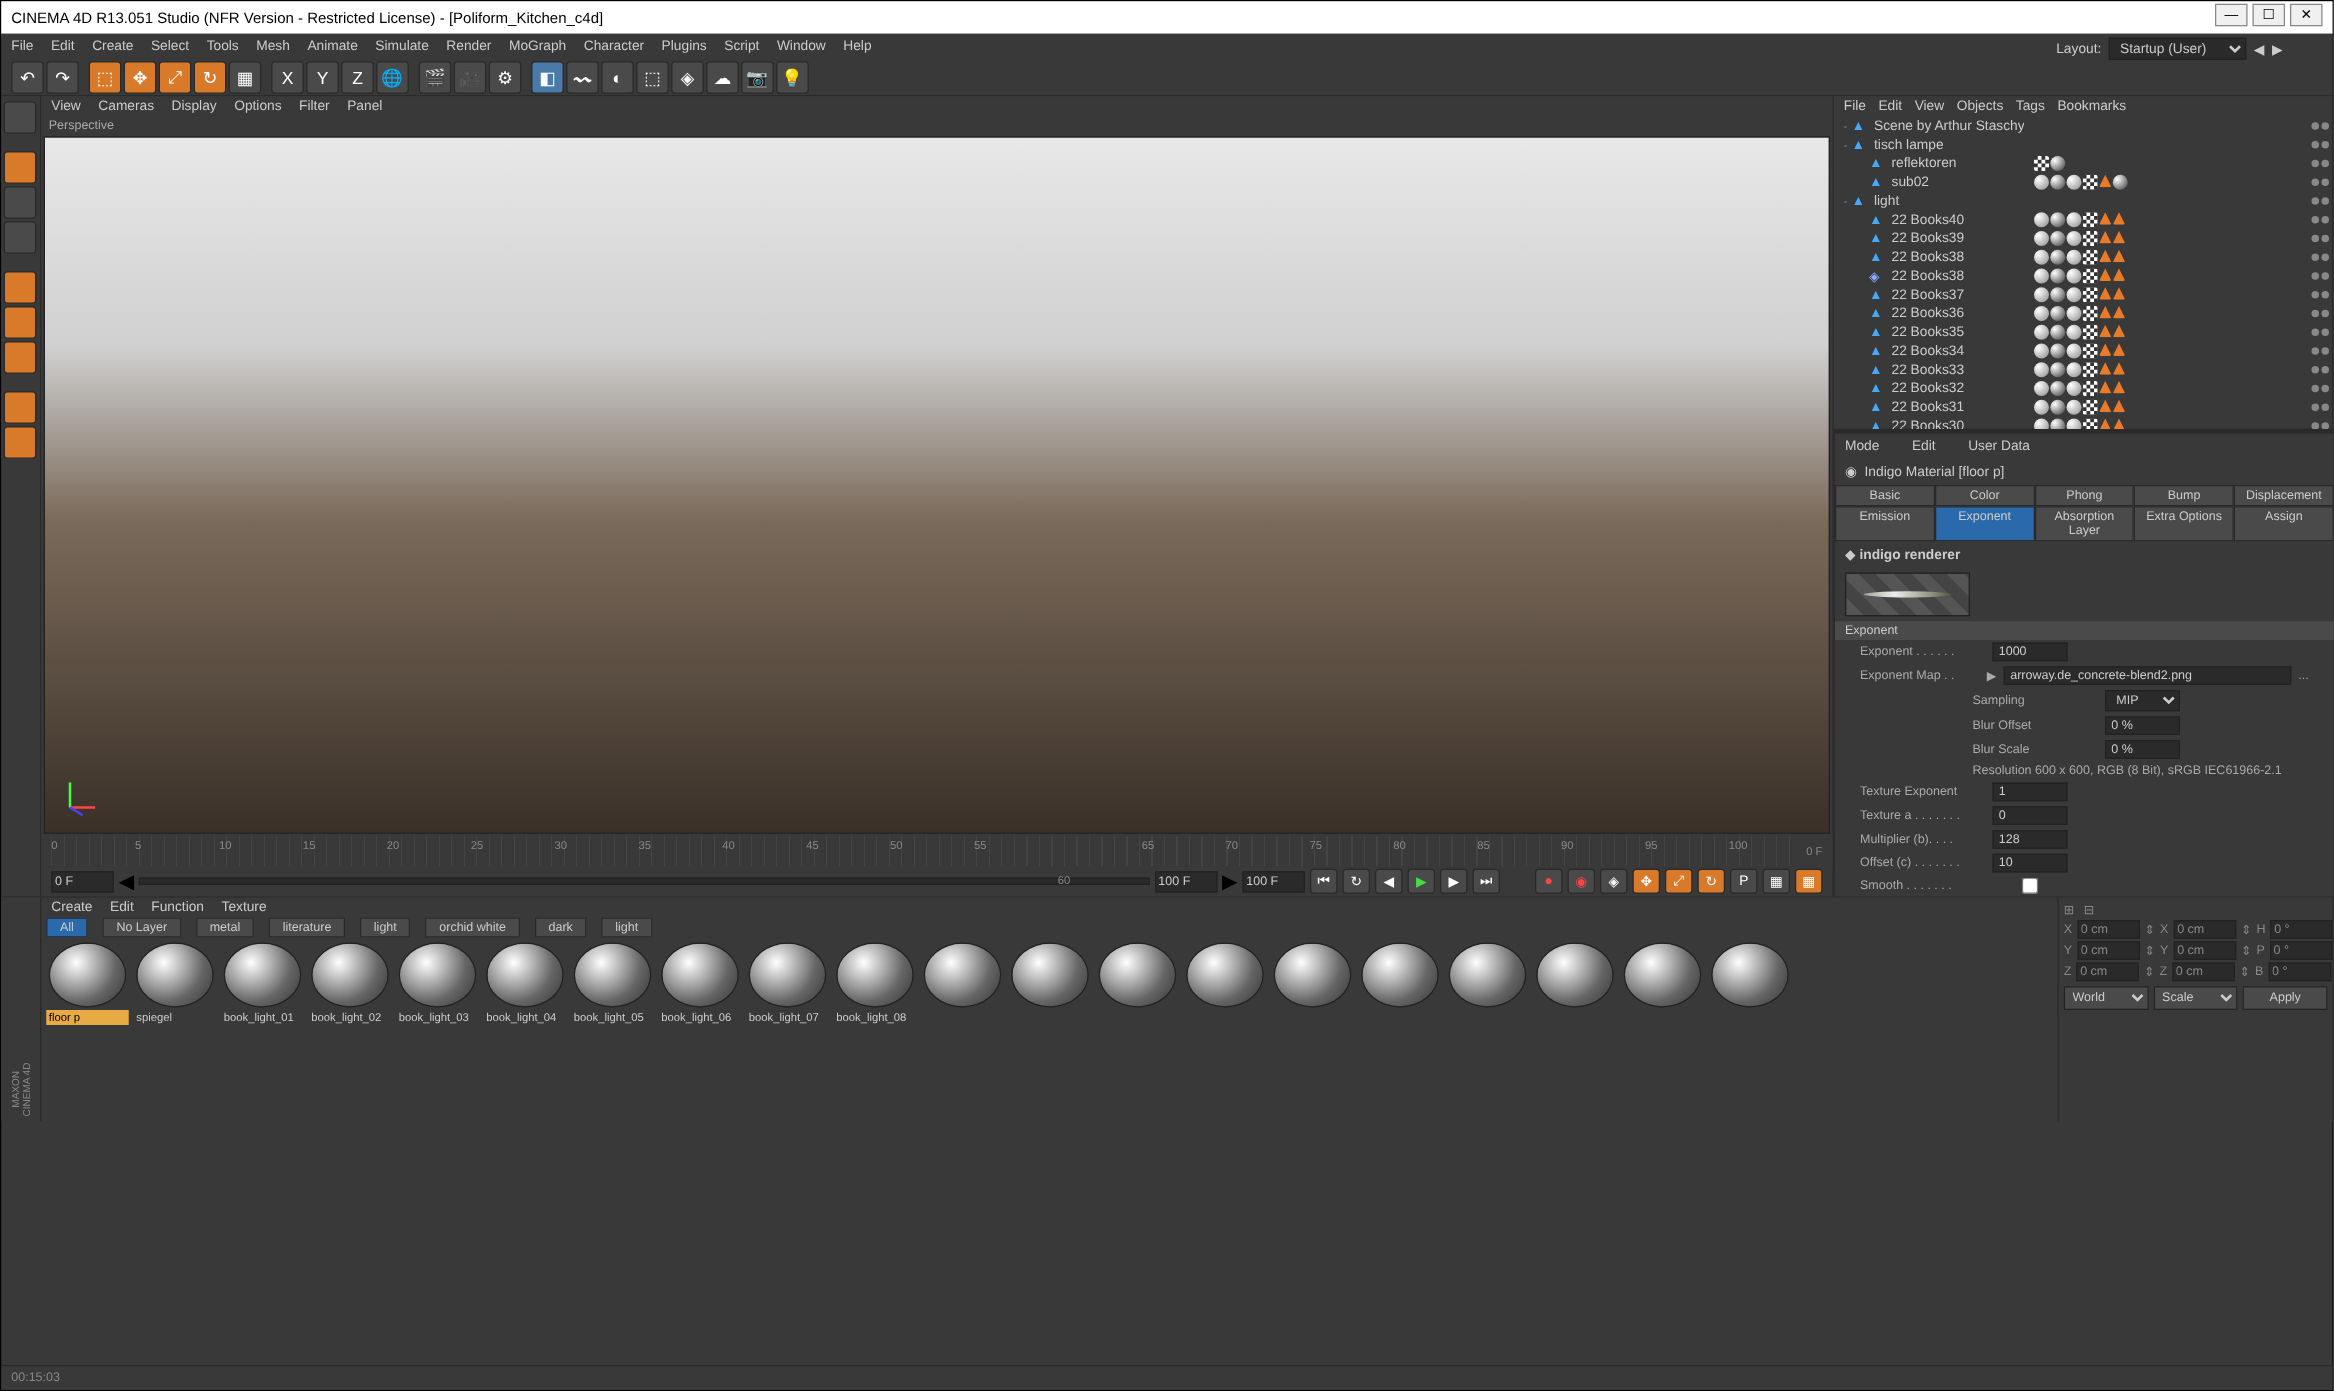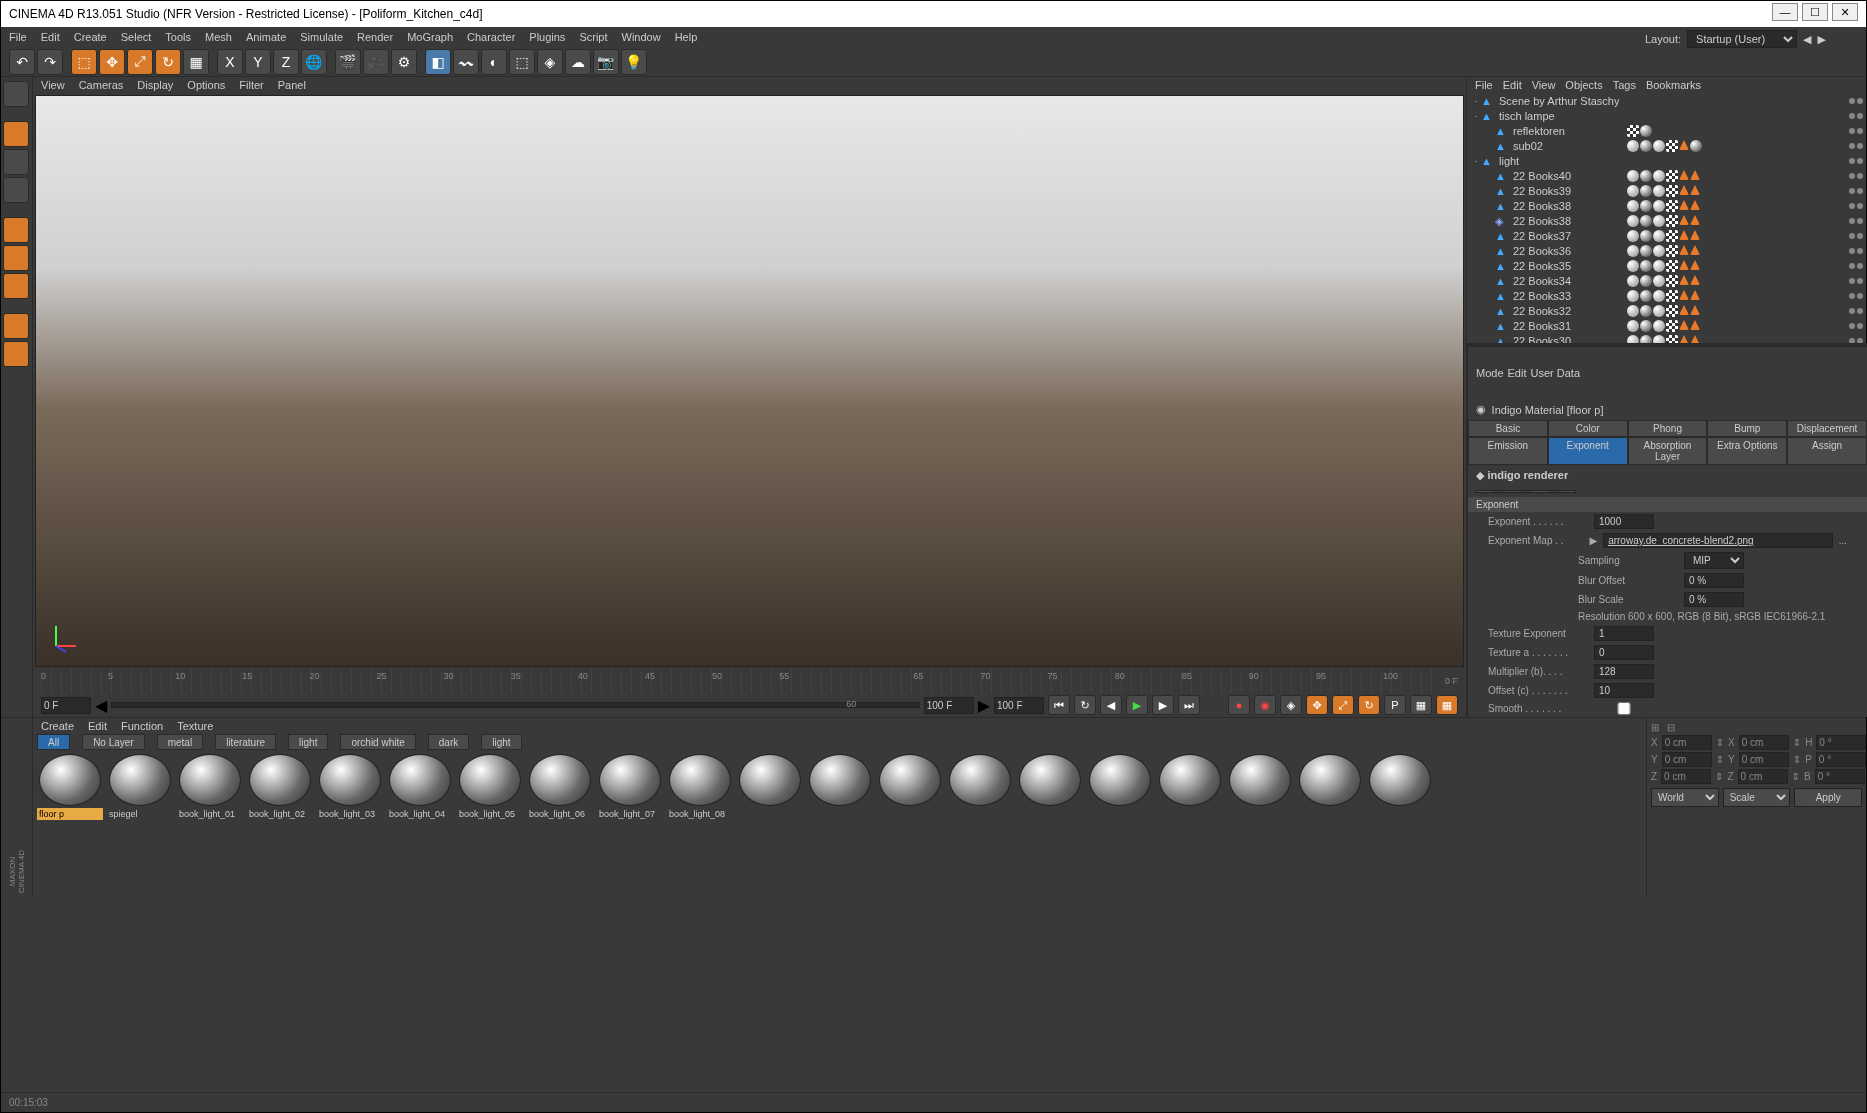--- a/index.html
+++ b/index.html
@@ -58,32 +58,32 @@
 .mat-ball { width:62px; height:52px; background:radial-gradient(circle at 35% 30%,#fff,#666 60%,#333); border-radius:50%; border:1px solid #222; }
 .mat-name { font-size:9px; color:#ccc; margin-top:2px; width:100%; text-align:left; overflow:hidden; white-space:nowrap; padding:1px 2px; }
 .mat-name.sel { background:#e8aa44; color:#000; }
 .coord-panel { width:220px; background:#393939; border-left:1px solid #2a2a2a; padding:4px; font-size:10px; color:#888; }
 .coord-row { display:flex; gap:4px; margin-bottom:2px; align-items:center; }
 .coord-row span { width:12px; }
 .coord-row input { width:50px; background:#2a2a2a; color:#888; border:1px solid #222; font-size:10px; padding:1px 2px; }
 .coord-btns { display:flex; gap:4px; margin-top:4px; }
 .coord-btns select,.coord-btns button { flex:1; background:#4a4a4a; color:#ccc; border:1px solid #222; font-size:10px; padding:2px; }
 .attr-panel { width:400px; background:#393939; border-left:1px solid #2a2a2a; display:flex; flex-direction:column; max-height:370px; }
-.attr-head { display:flex; gap:4px; padding:20px 8px; color:#ccc; font-size:11px; }
+.attr-head { display:flex; gap:26px; padding:4px 8px; color:#ccc; font-size:11px; }
 .attr-title { padding:4px 8px; color:#ccc; font-size:11px; display:flex; align-items:center; gap:6px; }
 .attr-tabs { display:flex; flex-wrap:wrap; }
 .attr-tab { flex:1 0 18%; text-align:center; font-size:10px; color:#ccc; background:#4a4a4a; border:1px solid #2a2a2a; padding:2px; }
 .attr-tab.active { background:#2a6aaa; }
 .attr-section { padding:4px 8px; color:#ccc; font-size:11px; }
 .attr-preview { width:100px; height:100px; background:repeating-linear-gradient(45deg,#555 0 10px,#444 10px 20px); margin:4px 8px; border:1px solid #222; position:relative; }
 .attr-preview::after { content:''; position:absolute; inset:14px; background:radial-gradient(circle at 35% 30%,#eee,#998 60%,#554); border-radius:50%; }
 .attr-row { display:flex; align-items:center; padding:2px 20px; font-size:10px; color:#aaa; gap:6px; }
 .attr-row label { width:100px; }
 .attr-row input,.attr-row select { background:#2a2a2a; color:#ccc; border:1px solid #222; font-size:10px; padding:1px 4px; width:60px; }
-.attr-row input.wide { width:240px;text-decoration:underline; }
+.attr-row input.wide { width:240px; }
 .statusbar { position:absolute; bottom:0; left:0; right:0; height:20px; background:#393939; color:#888; font-size:10px; padding:4px 8px; border-top:1px solid #2a2a2a; }
 .axis-gizmo { position:absolute; bottom:10px; left:10px; width:40px; height:40px; }
 .play { color:#4d4; }
 .expand { color:#888; font-size:9px; width:10px; display:inline-block; text-align:center; }
 </style>
 </head>
 <body>
 
 <div class="window">
   <div class="titlebar">
@@ -162,20 +162,21 @@
 
     <div class="viewport-area">
       <div class="vp-menu" id="vpmenu">
           <span>View</span>
           <span>Cameras</span>
           <span>Display</span>
           <span>Options</span>
           <span>Filter</span>
           <span>Panel</span>
         </div>
+      <div class="vp-label">Perspective</div>
       <div class="vp-render">
         <div class="axis-gizmo">
           <svg viewBox="0 0 40 40">
               <line x1="10" y1="30" x2="30" y2="30" stroke="#f44" stroke-width="2"></line>
               <line x1="10" y1="30" x2="10" y2="10" stroke="#4f4" stroke-width="2"></line>
               <line x1="10" y1="30" x2="20" y2="36" stroke="#44f" stroke-width="2"></line>
             </svg>
         </div>
       </div>
       <div class="timeline">

